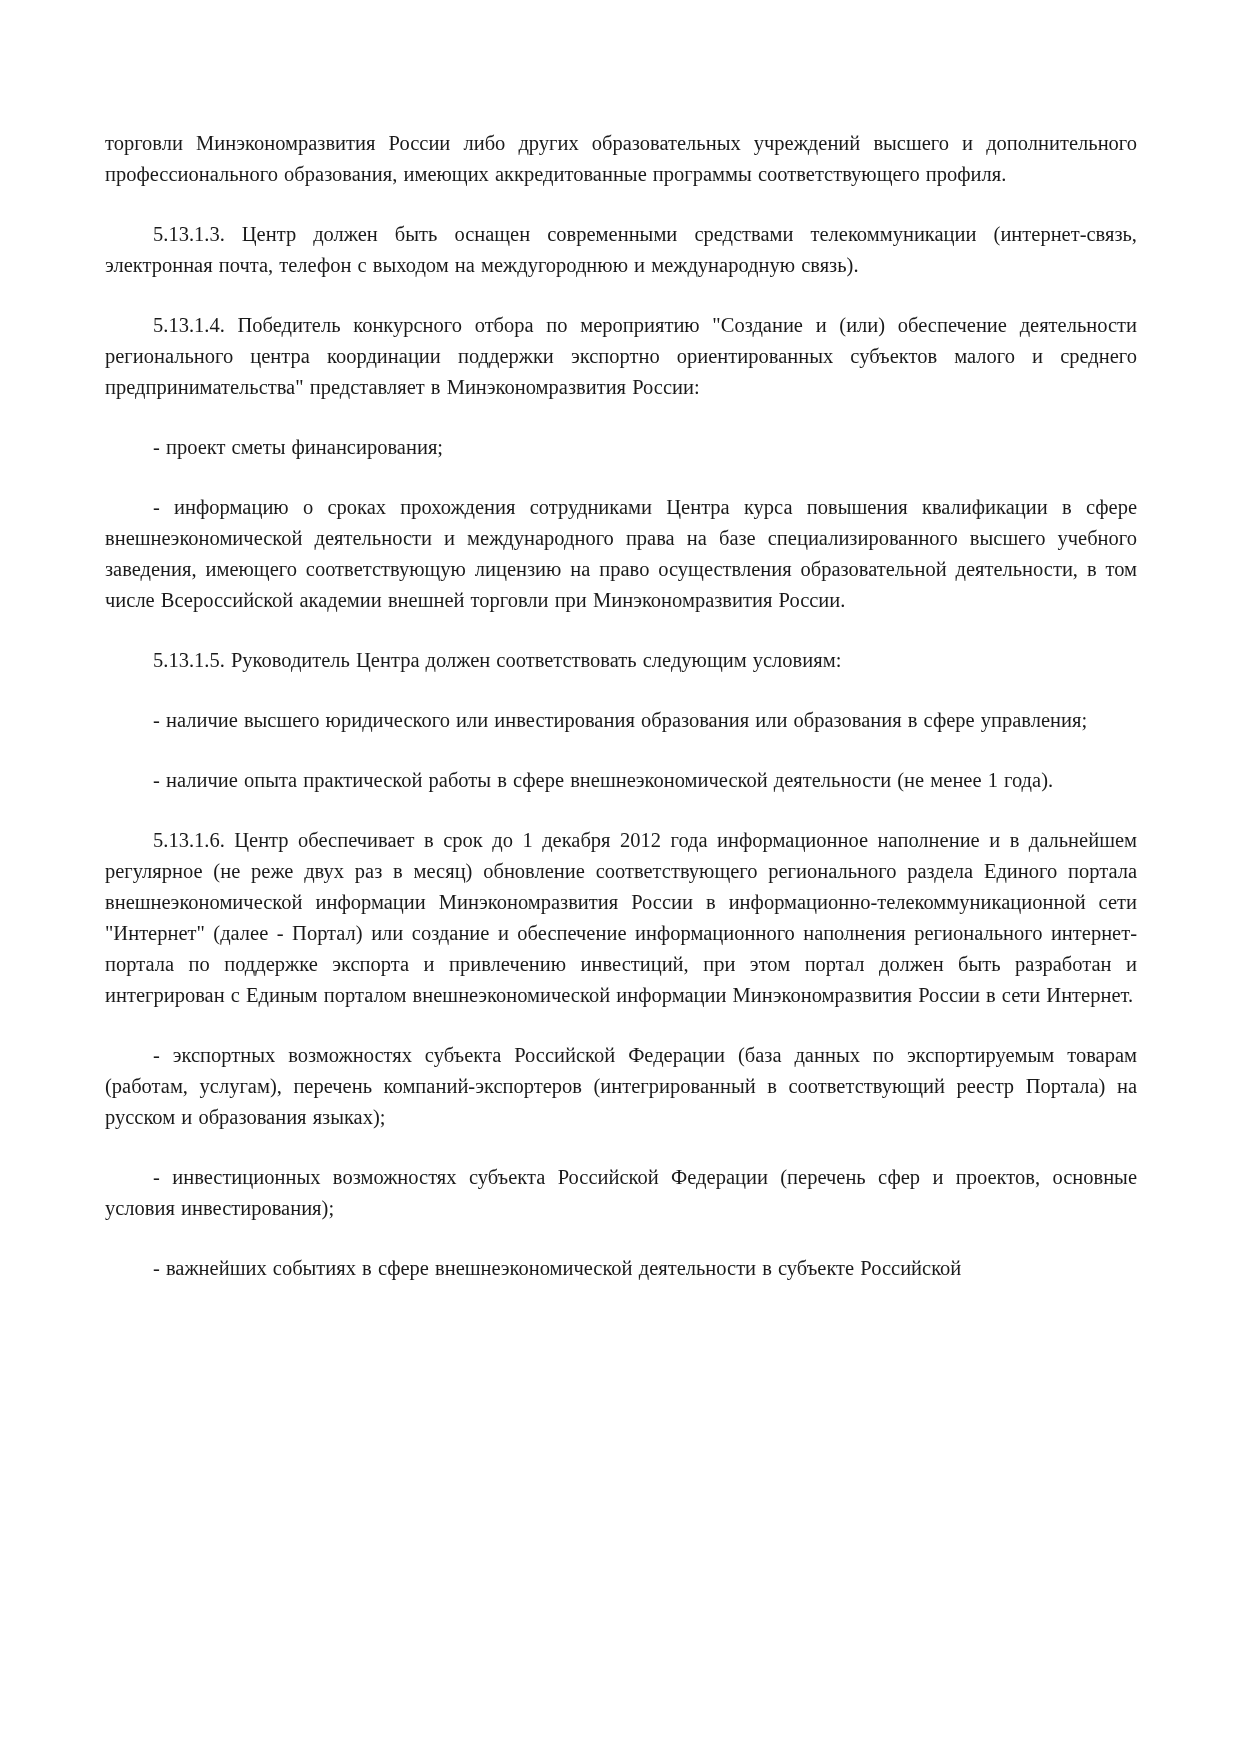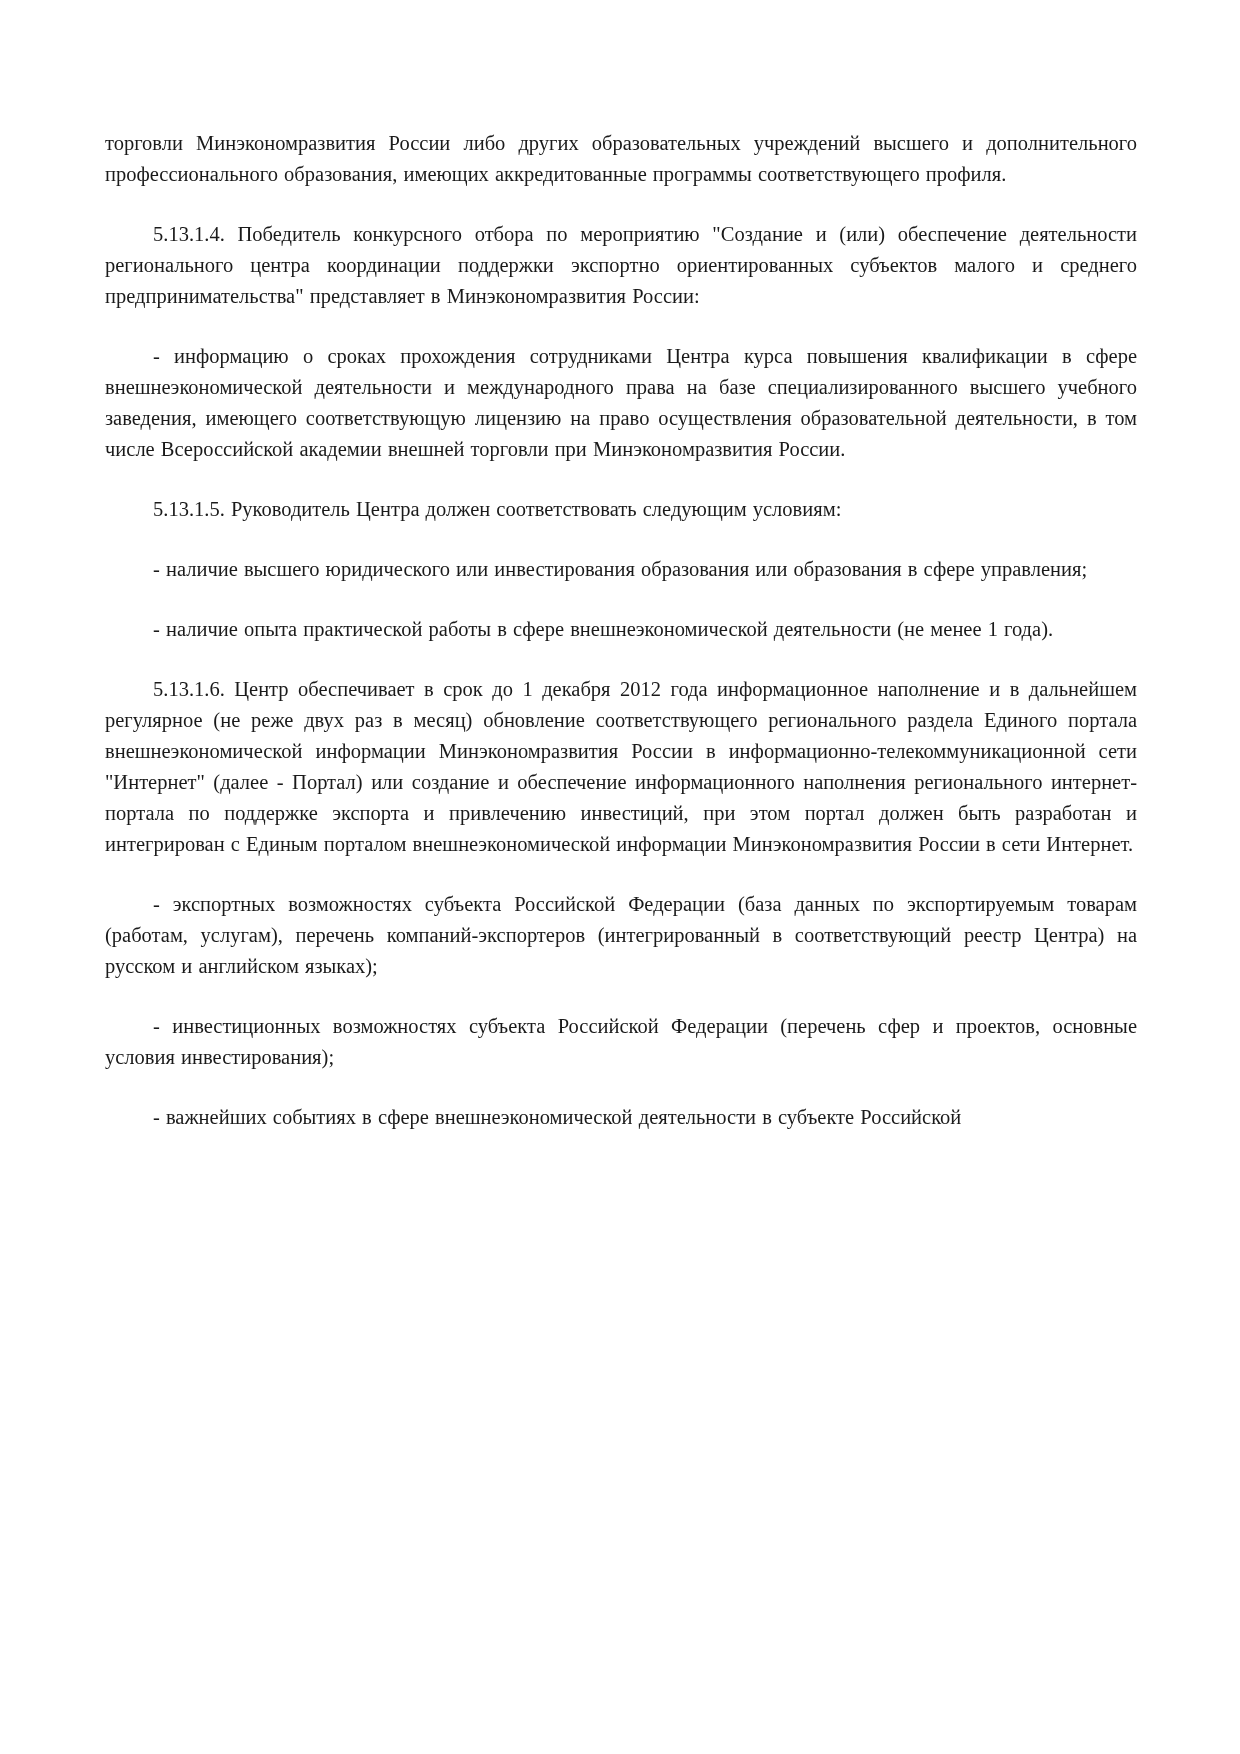--- a/index.html
+++ b/index.html
@@ -36,23 +36,25 @@
   .content p.last {
     margin-bottom: 16px;
   }
 </style>
 </head>
 <body>
 
 <div class="page">
   <div class="content">
     <p class="no-indent">торговли Минэкономразвития России либо других образовательных учреждений высшего и дополнительного профессионального образования, имеющих аккредитованные программы соответствующего профиля.</p>
+    <p>5.13.1.3. Центр должен быть оснащен современными средствами телекоммуникации (интернет-связь, электронная почта, телефон с выходом на междугороднюю и международную связь).</p>
     <p>5.13.1.4. Победитель конкурсного отбора по мероприятию "Создание и (или) обеспечение деятельности регионального центра координации поддержки экспортно ориентированных субъектов малого и среднего предпринимательства" представляет в Минэкономразвития России:</p>
+    <p>- проект сметы финансирования;</p>
     <p>- информацию о сроках прохождения сотрудниками Центра курса повышения квалификации в сфере внешнеэкономической деятельности и международного права на базе специализированного высшего учебного заведения, имеющего соответствующую лицензию на право осуществления образовательной деятельности, в том числе Всероссийской академии внешней торговли при Минэкономразвития России.</p>
     <p>5.13.1.5. Руководитель Центра должен соответствовать следующим условиям:</p>
     <p>- наличие высшего юридического или инвестирования образования или образования в сфере управления;</p>
     <p>- наличие опыта практической работы в сфере внешнеэкономической деятельности (не менее 1 года).</p>
     <p>5.13.1.6. Центр обеспечивает в срок до 1 декабря 2012 года информационное наполнение и в дальнейшем регулярное (не реже двух раз в месяц) обновление соответствующего регионального раздела Единого портала внешнеэкономической информации Минэкономразвития России в информационно-телекоммуникационной сети "Интернет" (далее - Портал) или создание и обеспечение информационного наполнения регионального интернет-портала по поддержке экспорта и привлечению инвестиций, при этом портал должен быть разработан и интегрирован с Единым порталом внешнеэкономической информации Минэкономразвития России в сети Интернет.</p>
-    <p>- экспортных возможностях субъекта Российской Федерации (база данных по экспортируемым товарам (работам, услугам), перечень компаний-экспортеров (интегрированный в соответствующий реестр Центра) на русском и английском языках);</p>
+    <p>- экспортных возможностях субъекта Российской Федерации (база данных по экспортируемым товарам (работам, услугам), перечень компаний-экспортеров (интегрированный в соответствующий реестр Портала) на русском и образования языках);</p>
     <p>- инвестиционных возможностях субъекта Российской Федерации (перечень сфер и проектов, основные условия инвестирования);</p>
     <p class="last">- важнейших событиях в сфере внешнеэкономической деятельности в субъекте Российской</p>
   </div>
 </div>
 
 </body></html>

